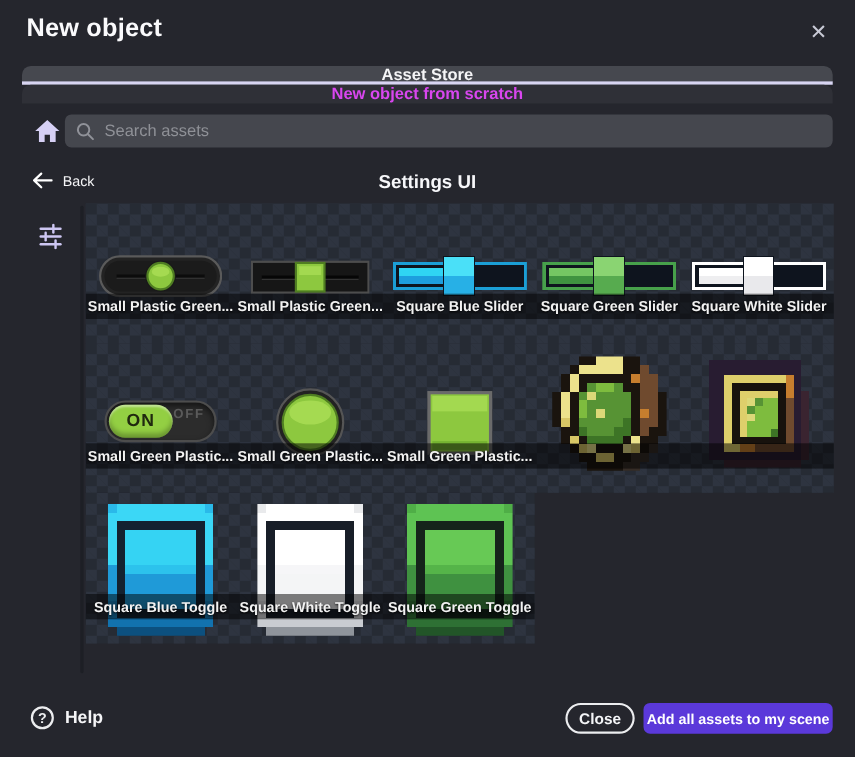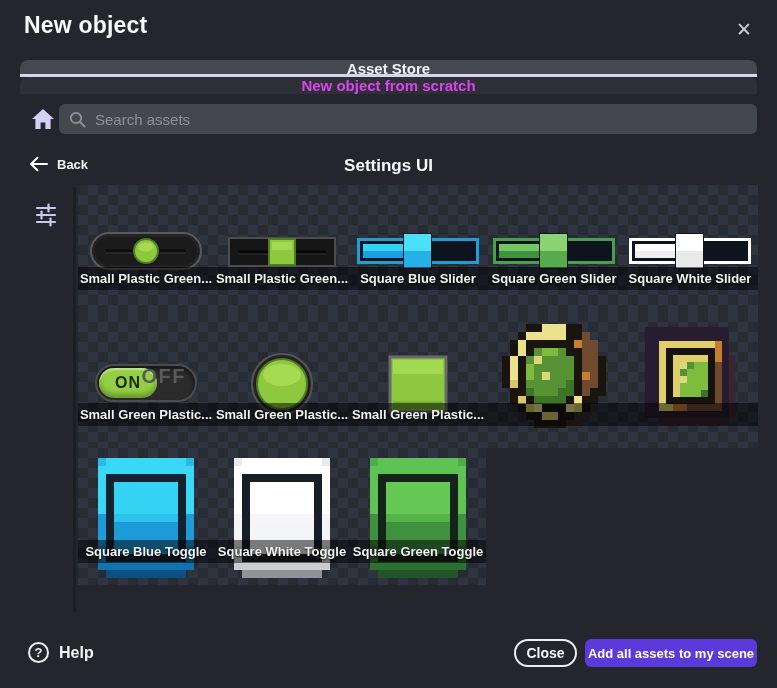--- a/index.html
+++ b/index.html
@@ -25,21 +25,21 @@
   
   .home-btn { position:absolute; left:31px; top:107px; width:24px; height:24px; cursor:pointer; }
   .searchbar { position:absolute; left:59px; top:104px; width:698px; height:30px; background:#45474e; border-radius:6px;
                display:flex; align-items:center; padding:0 10px; }
   .searchbar svg { flex:0 0 auto; margin-right:9px; }
   .searchbar input { background:transparent; border:none; outline:none; color:#e8e8ec; font-size:15px; width:100%;
                      font-family:"Liberation Sans", sans-serif; }
   .searchbar input::placeholder { color:#8f9197; opacity:1; }
   
   .back-btn { position:absolute; left:28px; top:156px; display:flex; align-items:center; gap:9px; cursor:pointer; }
-  .back-btn .back-label { font-size:13px; font-weight:bold; color:#f5f5f7; }
+  .back-btn .back-label { font-size:13px; font-weight:normal; color:#f5f5f7; }
   .section-title { position:absolute; left:0; top:156px; width:777px; text-align:center; font-size:17px; font-weight:bold; color:#f7f7fa; }
   .filter-btn { position:absolute; left:34px; top:203px; width:24px; height:24px; cursor:pointer; }
   .rail-divider { position:absolute; left:73px; top:187px; width:3px; height:425px; background:#1d1f25; border-radius:2px; }
   
   .asset-row { position:absolute; left:78px;
     background-color:#262b34;
     background-image:
       linear-gradient(45deg, #2e3440 25%, transparent 25%, transparent 75%, #2e3440 75%),
       linear-gradient(45deg, #2e3440 25%, transparent 25%, transparent 75%, #2e3440 75%);
     background-size:20px 20px; background-position:0 0,10px 10px; }
@@ -63,21 +63,21 @@
   .item-art-gold_square { top:15px; }
   .item-art-blue_toggle, .item-art-green_toggle, .item-art-white_toggle { top:10px; }
   
   .onoff { width:102px; height:38px; border-radius:19px; background:#2c2c2c; border:2px solid #4d4d4d; position:relative;
            box-shadow:inset 0 3px 6px rgba(0,0,0,.55); }
   .onoff-on { position:absolute; left:2px; top:2px; width:58px; height:30px; border-radius:15px; background:#93cf43;
               display:flex; align-items:center; justify-content:center; font-size:16px; font-weight:bold; color:#20290f;
               letter-spacing:1px;
               box-shadow:inset 0 2px 2px rgba(255,255,255,.45), inset 0 -4px 5px rgba(0,0,0,.28); }
   .onoff-off { position:absolute; right:9px; top:0; height:20px; display:flex; align-items:center;
-               font-size:20px; font-weight:bold; color:#5a5a5a; letter-spacing:1.5px; }
+               font-size:12px; font-weight:bold; color:#5a5a5a; letter-spacing:1.5px; }
   
   .help-btn { position:absolute; left:28px; top:642px; display:flex; align-items:center; gap:10px; cursor:pointer; }
   .help-circle { width:21px; height:21px; border-radius:50%; border:2px solid #ecedef; display:flex; align-items:center;
                  justify-content:center; font-size:13px; font-weight:bold; color:#ecedef; }
   .help-label { font-size:16px; font-weight:bold; color:#f5f5f7; }
   .btn-close { position:absolute; left:514px; top:639px; width:63px; height:28px; background:transparent;
                border:2px solid #ecedef; border-radius:14px; color:#f4f5f7; font-size:14px; font-weight:bold;
                font-family:"Liberation Sans", sans-serif; cursor:pointer; display:flex; align-items:center; justify-content:center; }
   .btn-add { position:absolute; left:585px; top:639px; width:172px; height:28px; background:#5b39da; border:none;
              border-radius:6px; color:#ffffff; font-size:13px; font-weight:bold;

